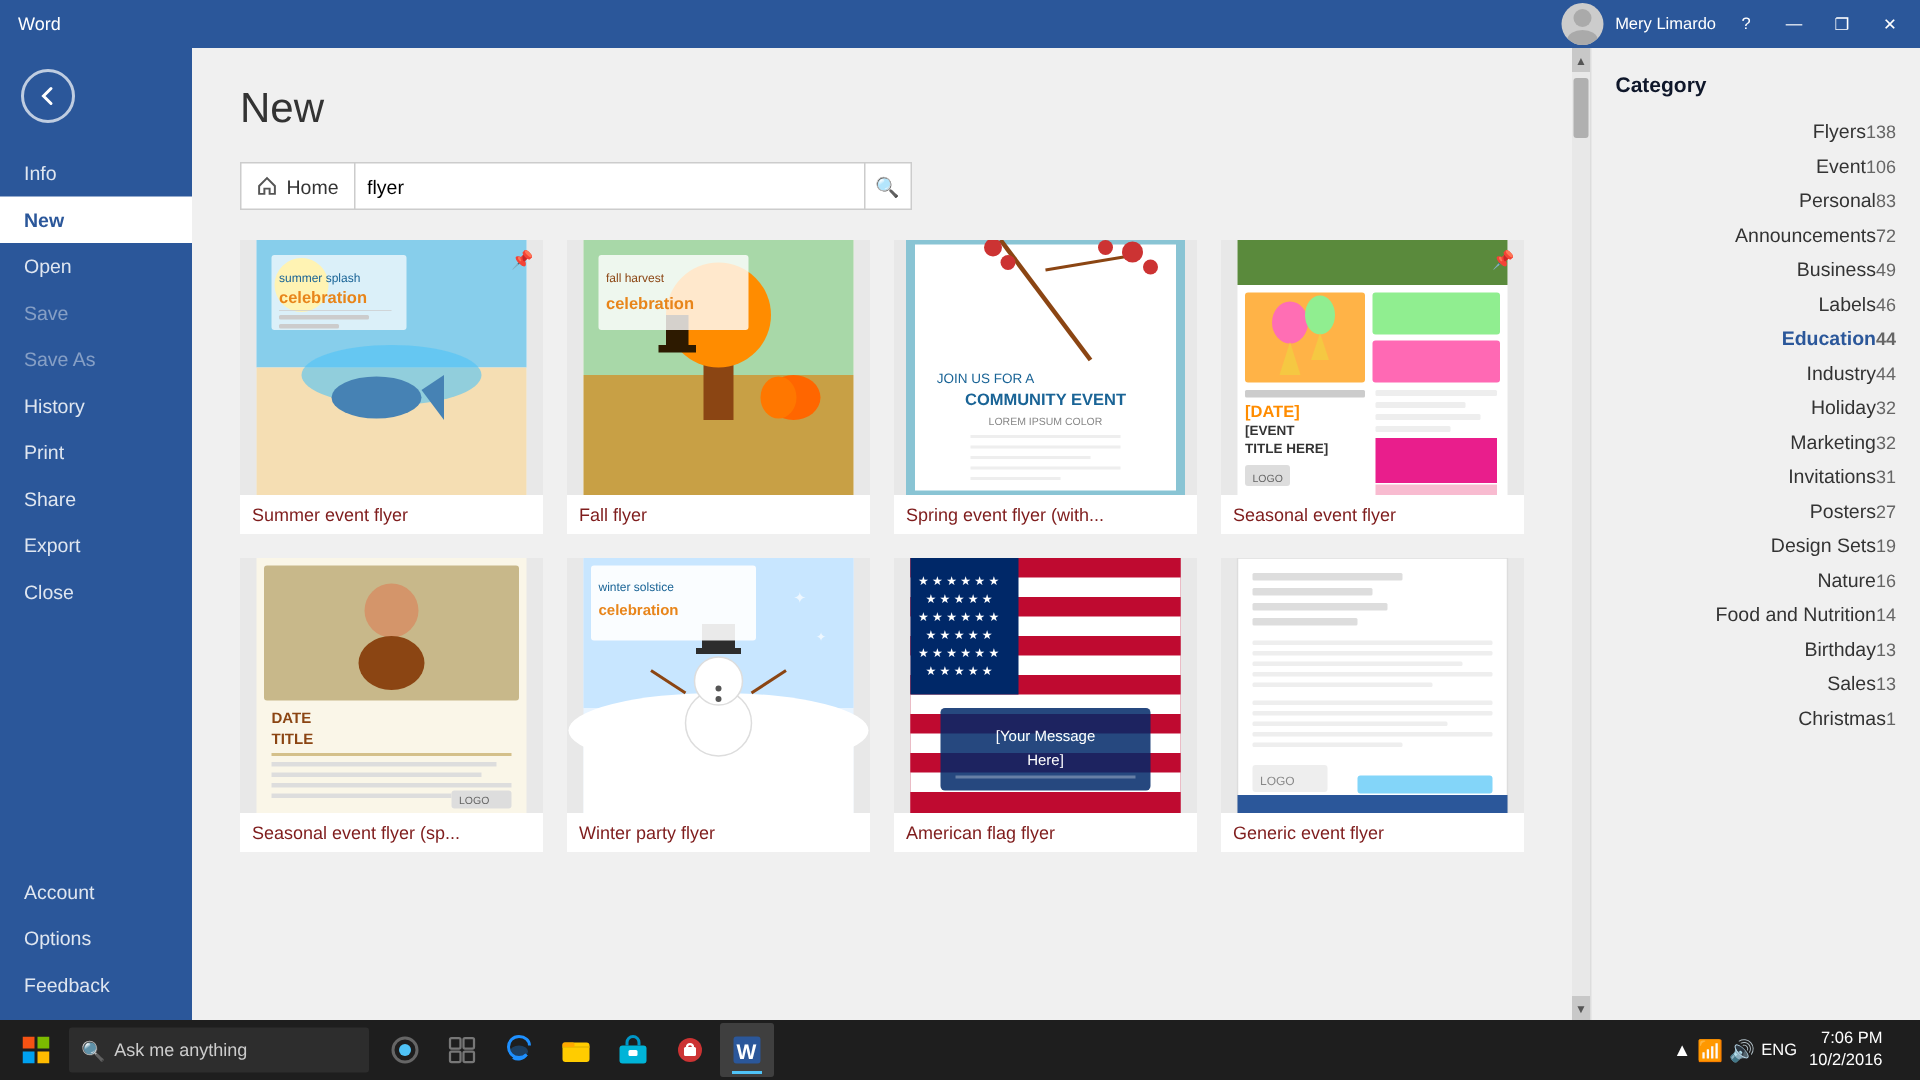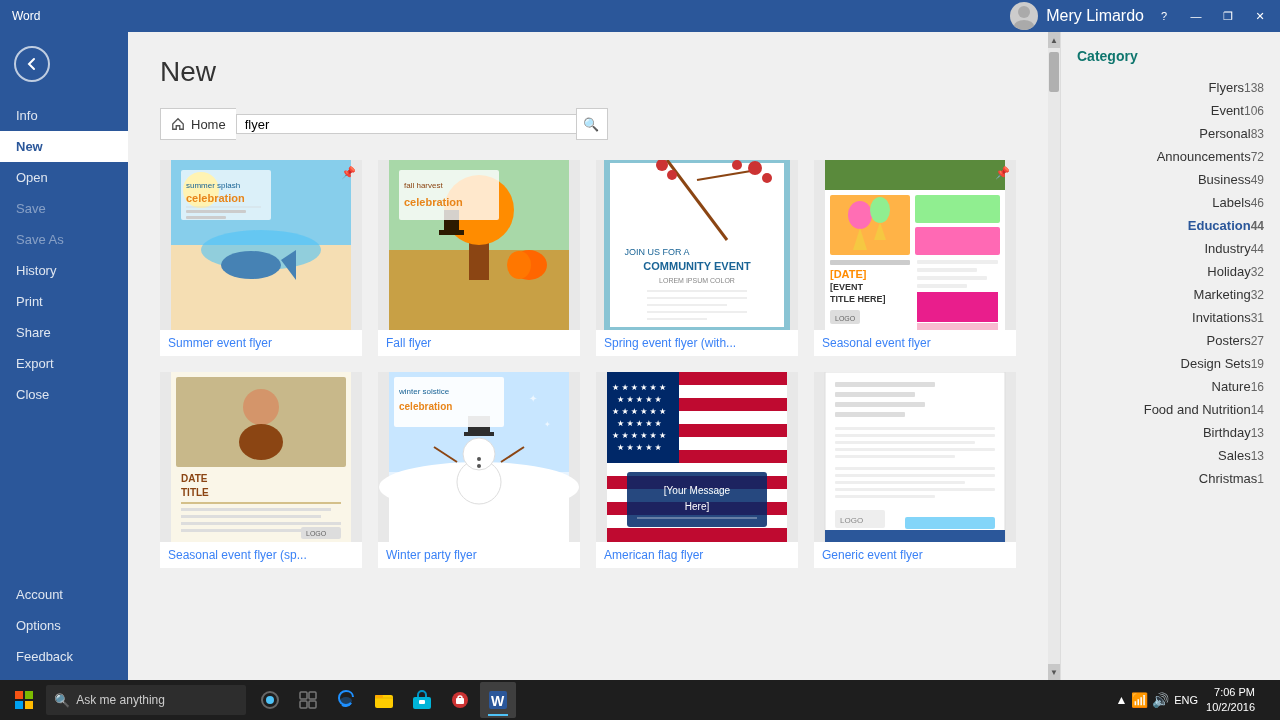--- a/index.html
+++ b/index.html
@@ -16,21 +16,21 @@
       flex-shrink: 0;
     }
     .titlebar-right {
       display: flex;
       align-items: center;
       gap: 8px;
       margin-left: auto;
     }
     .titlebar-user {
       color: white;
-      font-size: 16px;
+      font-size: 11px;
     }
     .titlebar-btn {
       color: white;
       font-size: 11px;
       width: 24px;
       height: 24px;
       display: flex;
       align-items: center;
       justify-content: center;
       cursor: pointer;
@@ -139,21 +139,21 @@
       font-size: 13px;
       height: 32px;
       justify-content: space-between;
     }
     .home-icon-svg {
       width: 14px;
       height: 14px;
     }
     .search-input {
       width: 340px;
-      height: 20px;
+      height: 32px;
       border: 1px solid #ccc;
       border-right: none;
       padding: 0 8px;
       font-size: 13px;
       outline: none;
     }
     .search-btn {
       width: 32px;
       height: 32px;
       background: white;
@@ -182,21 +182,21 @@
       width: 100%;
       height: 170px;
       overflow: hidden;
       display: flex;
       align-items: center;
       justify-content: center;
       background: #e8e8e8;
     }
     .template-label {
       font-size: 12px;
-      color: #3b82f6;
+      color: #7f1d1d;
       padding: 6px 8px;
       background: white;
     }
     .template-pin {
       position: absolute;
       top: 6px;
       right: 6px;
       color: #555;
       font-size: 12px;
     }
@@ -206,21 +206,21 @@
       width: 220px;
       background: #f0f0f0;
       border-left: 1px solid #ddd;
       padding: 16px 0;
       flex-shrink: 0;
       overflow-y: auto;
     }
     .category-title {
       font-size: 14px;
       font-weight: 600;
-      color: #0f766e;
+      color: #0f172a;
       padding: 0 16px 12px;
     }
     .category-item {
       display: flex;
       justify-content: flex-end;
       align-items: center;
       padding: 4px 16px;
       cursor: pointer;
       font-size: 13px;
       color: #333;

